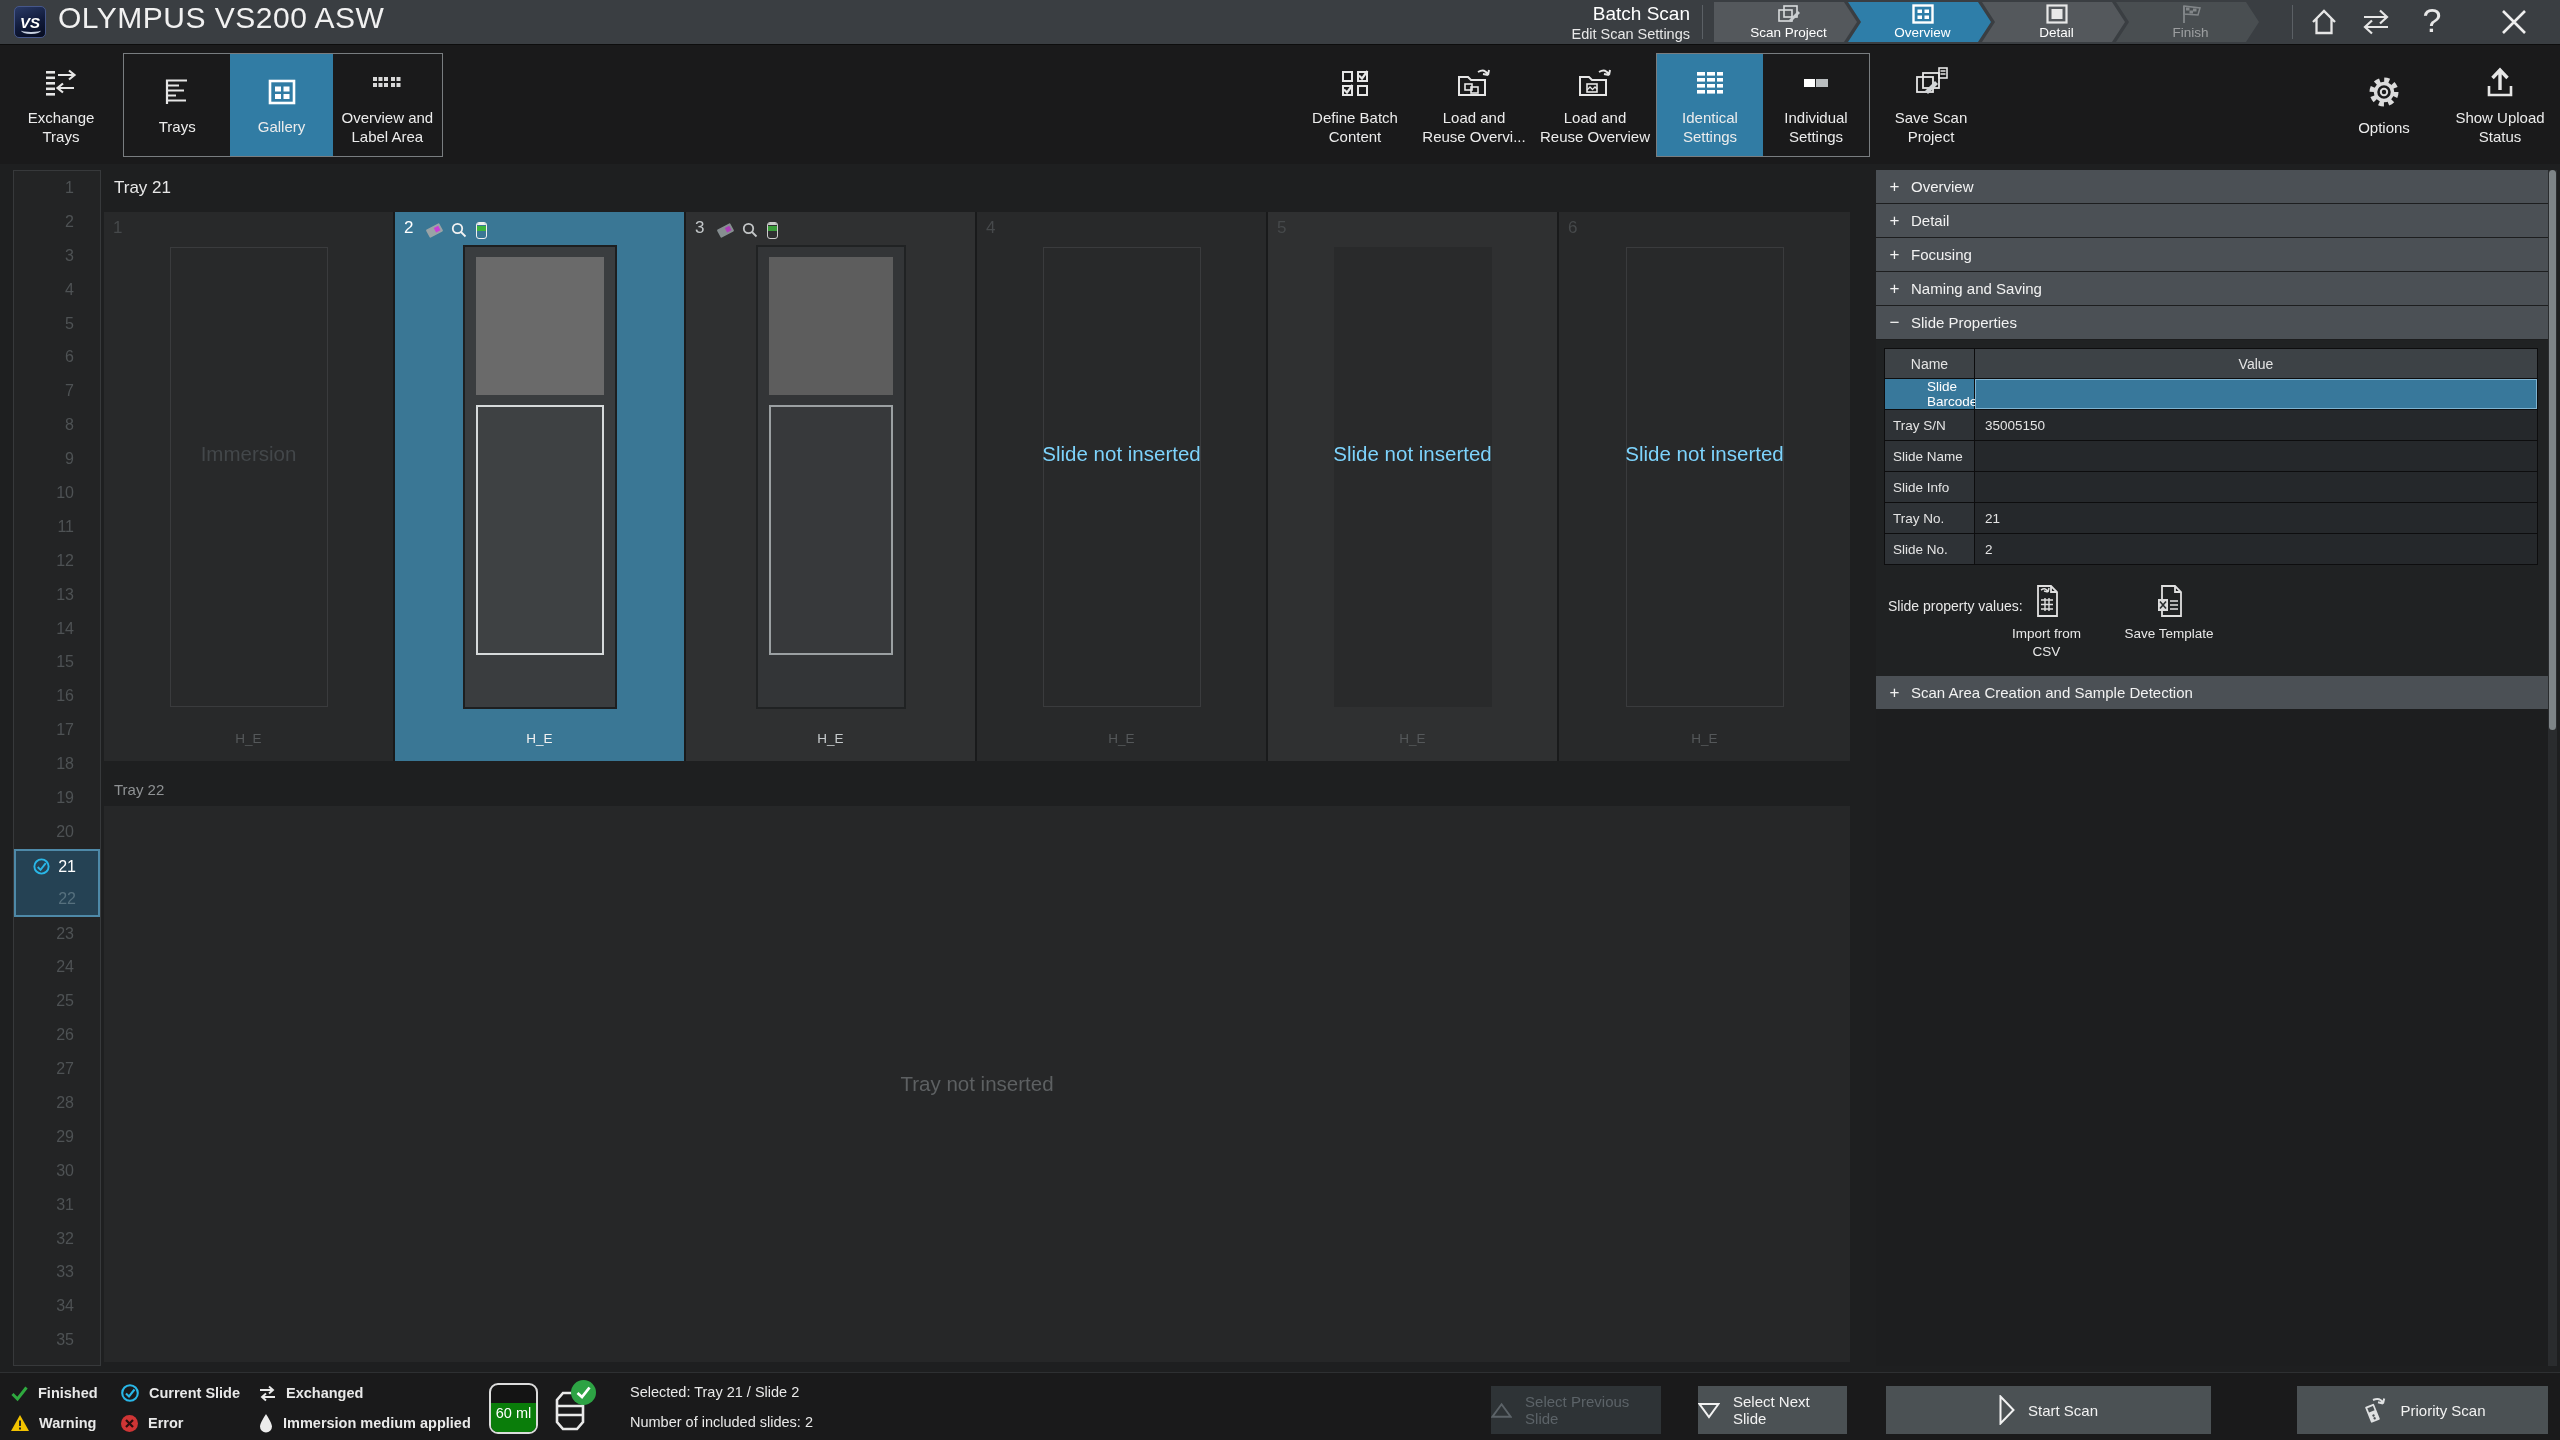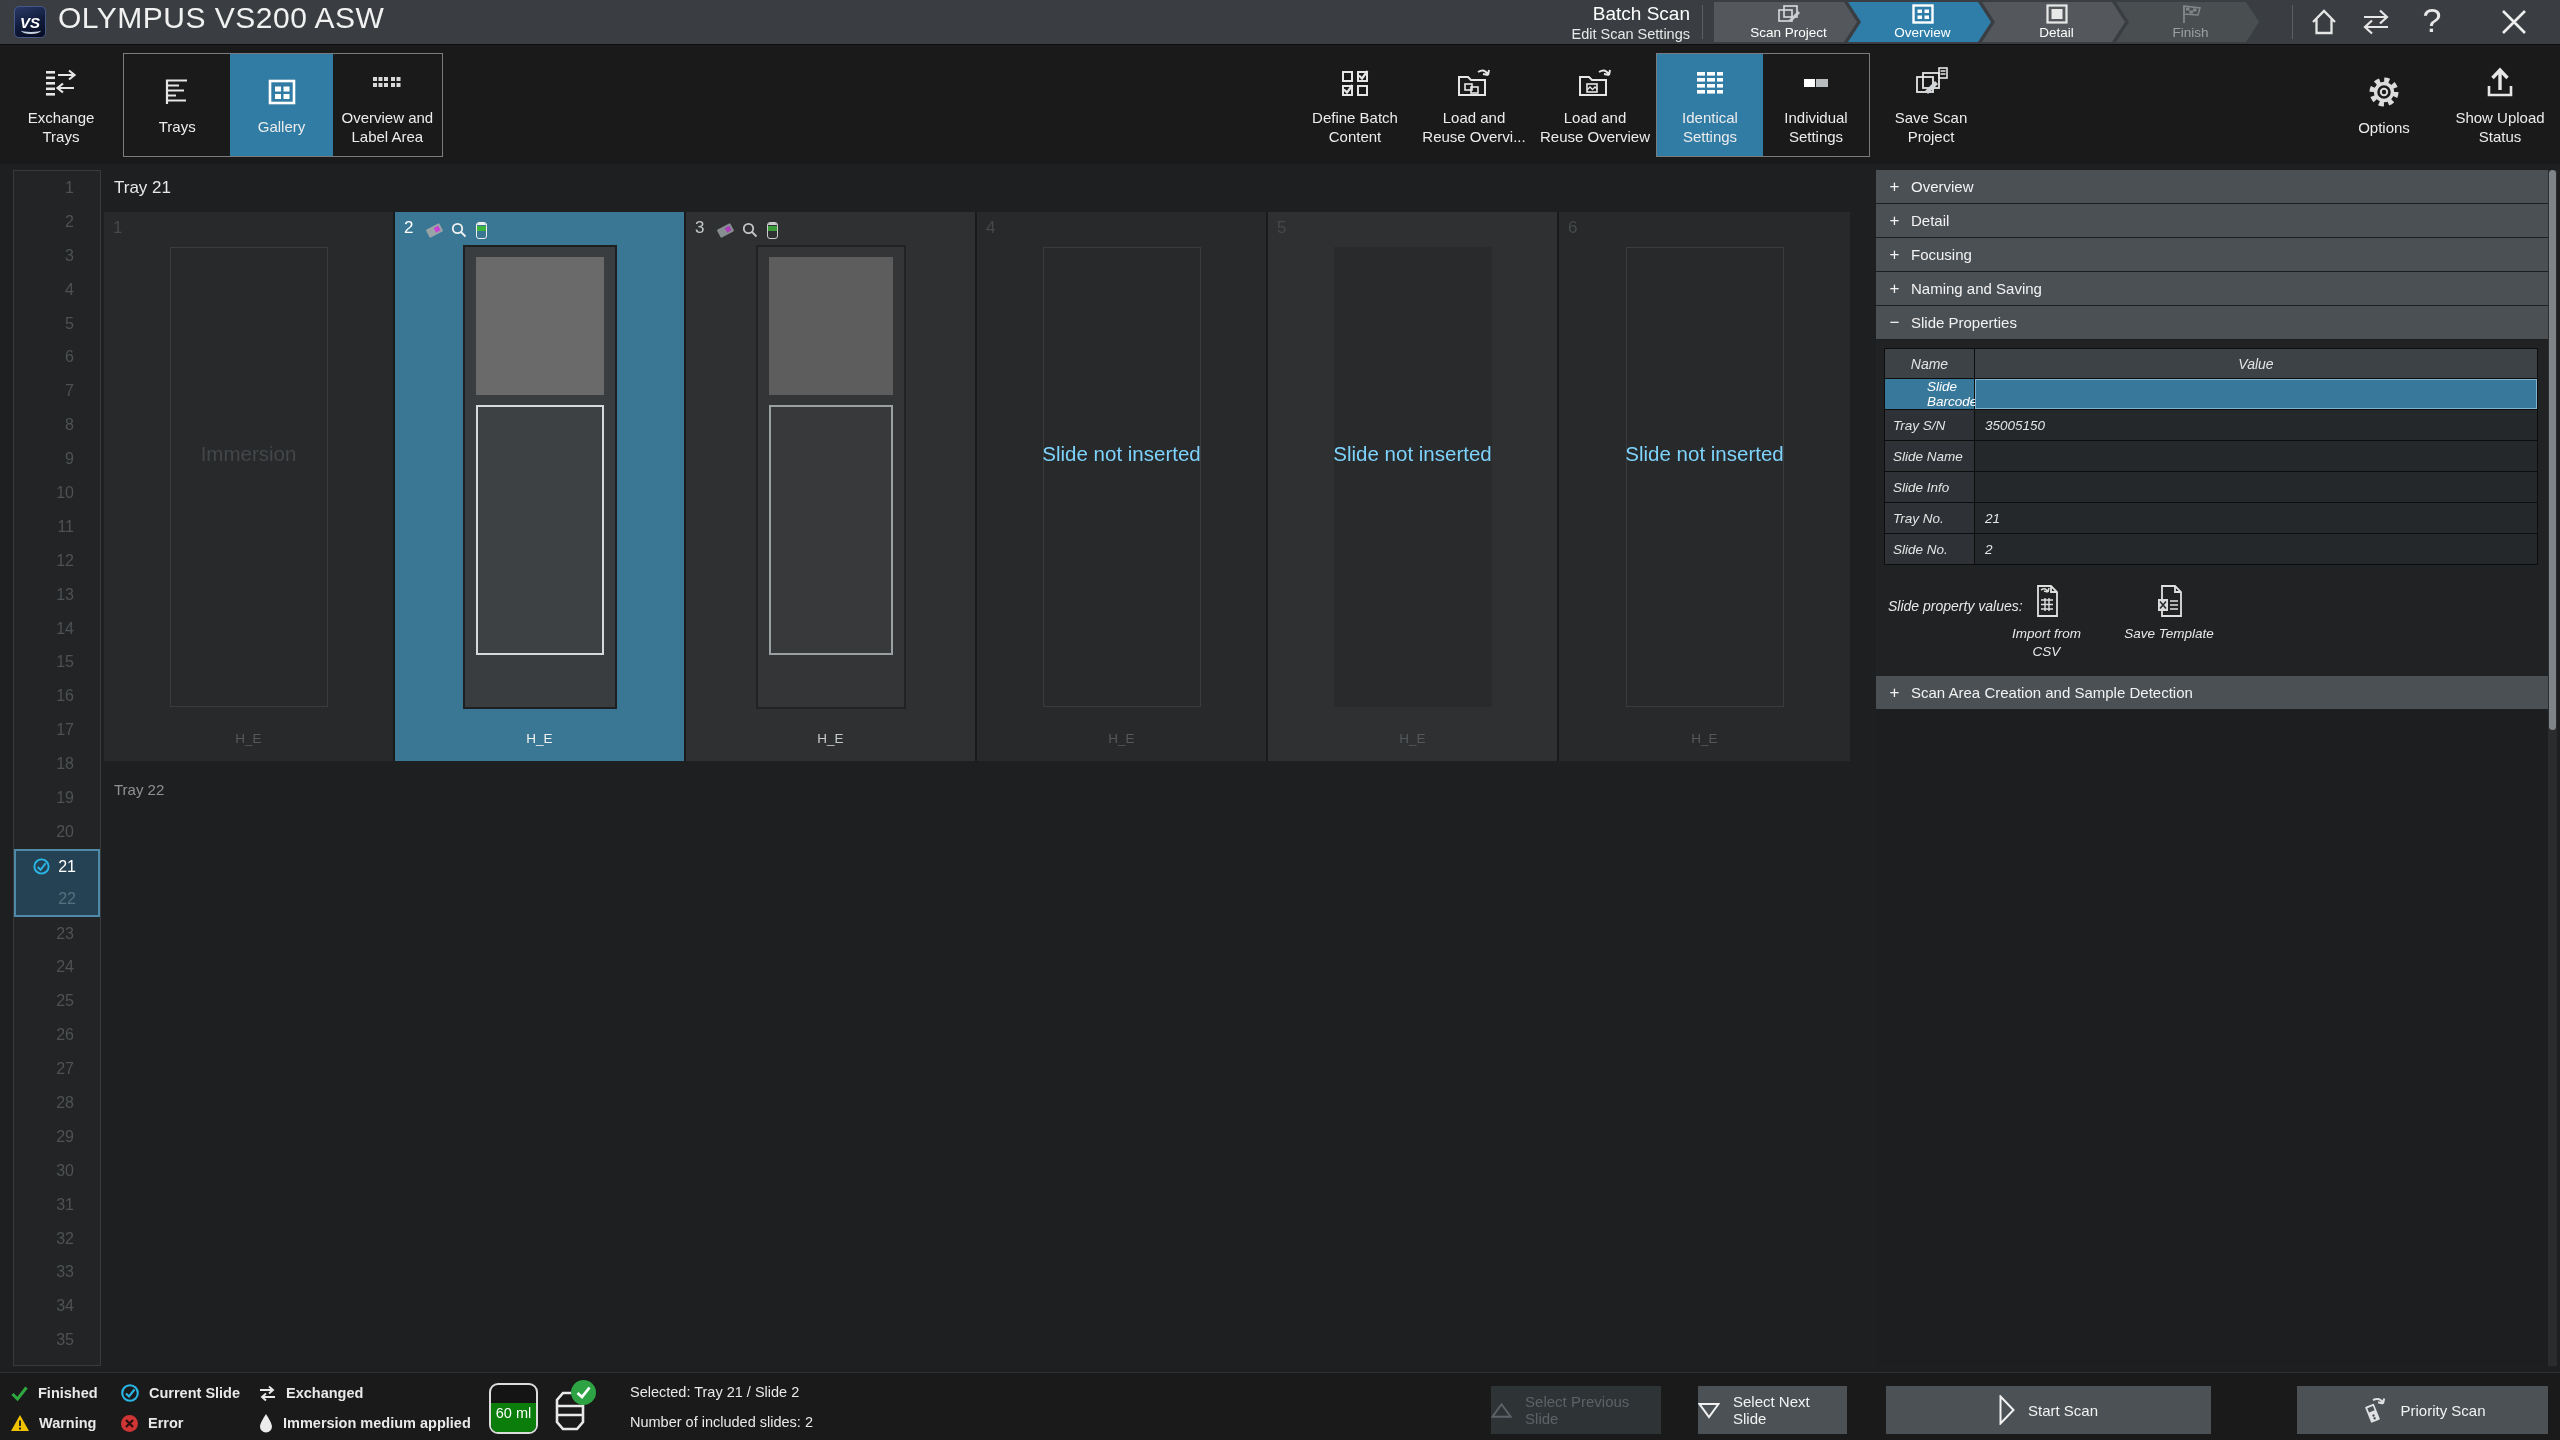--- a/index.html
+++ b/index.html
@@ -81,21 +81,21 @@
   .t22-title { position:absolute; left:10px; top:611px; font-size:15px; color:#8f9294; }
   .t22box { position:absolute; left:0; top:636px; width:1746px; height:556px; background:#262728;
     display:flex; align-items:center; justify-content:center; font-size:20.5px; color:#5d6062; }
 
   
   .rpanel { position:absolute; left:1876px; top:6px; width:672px; height:1196px; background:#1d1e1f;
     display:flex; flex-direction:column; }
   .sec { height:33px; flex:0 0 33px; background:#4b5055; margin-bottom:1px; display:flex; align-items:center;
     padding-left:12px; gap:10px; font-size:15px; color:#f2f2f2; }
   .sec .glyph { font-size:17px; width:13px; text-align:center; }
-  .props { height:336px; flex:0 0 336px; position:relative; background:#202223;font-style:italic; }
+  .props { height:336px; flex:0 0 336px; position:relative; background:#202223; }
   .ptable { position:absolute; left:8px; top:8px; right:10px; border:1px solid #0d0d0e; }
   .prow { display:flex; height:31px; }
   .prow + .prow { border-top:1px solid #0d0d0e; }
   .prow.head { height:29px; }
   .pname { width:90px; background:#2e3236; display:flex; align-items:center; padding-left:8px;
     font-size:13.5px; color:#e4e4e4; border-right:1px solid #0d0d0e; }
   .pval { flex:1; background:#25282b; display:flex; align-items:center; padding-left:10px; font-size:13.5px; color:#e4e4e4; }
   .prow.head .pname, .prow.head .pval { background:#3d4246; justify-content:center; padding:0; font-size:14px; }
   .prow.selrow .pname { background:#38789b; color:#fff;padding-left:42px; }
   .prow.selrow .pval { background:#38789b; box-shadow:inset 0 0 0 1px #7fb3d0; }
@@ -523,20 +523,23 @@
 
       <div class="cell dark">
         <span class="cellnum">6</span>
         <div class="ghost"></div>
         <div class="cellstatus">Slide not inserted</div>
         <div class="he">H_E</div>
       </div>
     </div>
 
     <div class="t22-title">Tray 22</div>
+    <div class="t22box">
+      <span>Tray not inserted</span>
+    </div>
   </div>
 
   <div class="rpanel">
     <div class="sec">
       <span class="glyph">+</span>
       <span>Overview</span>
     </div>
     <div class="sec">
       <span class="glyph">+</span>
       <span>Detail</span>

